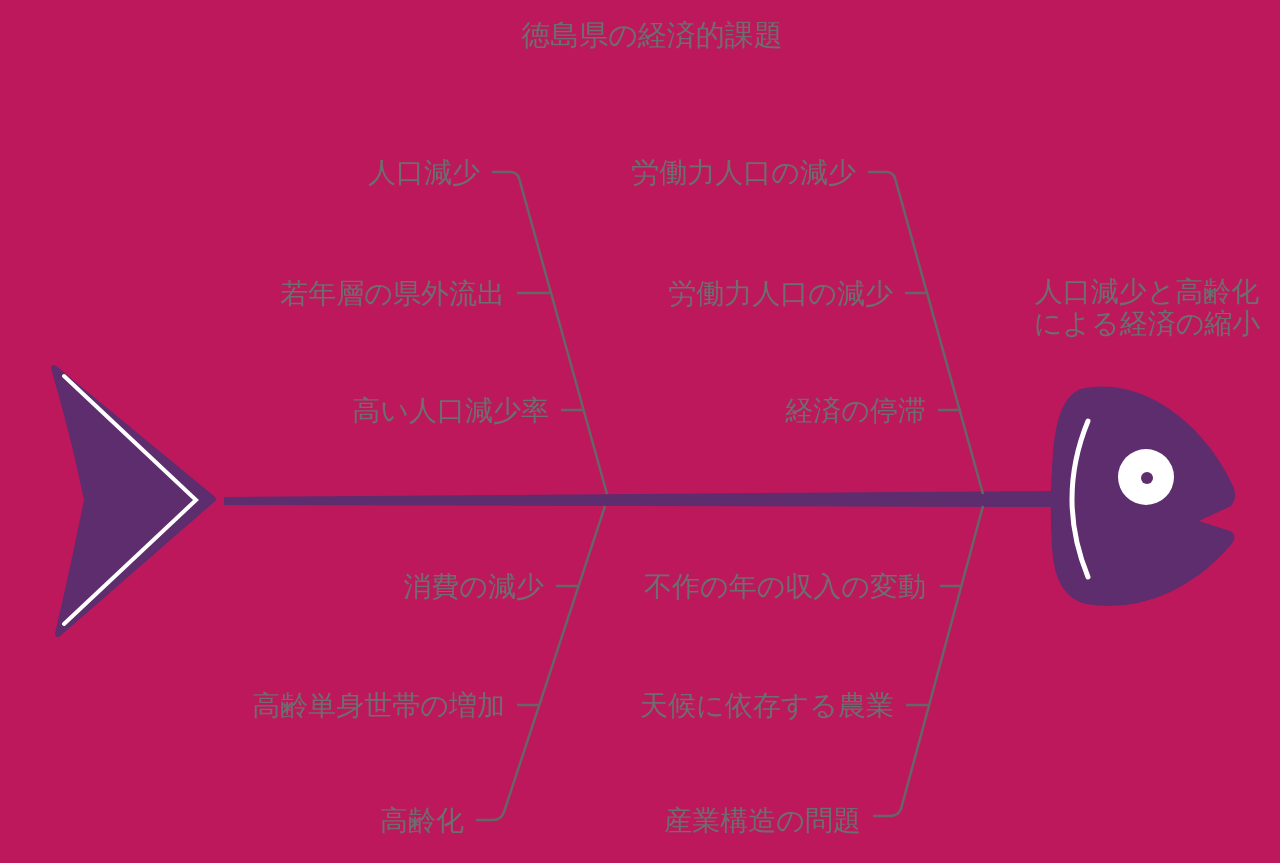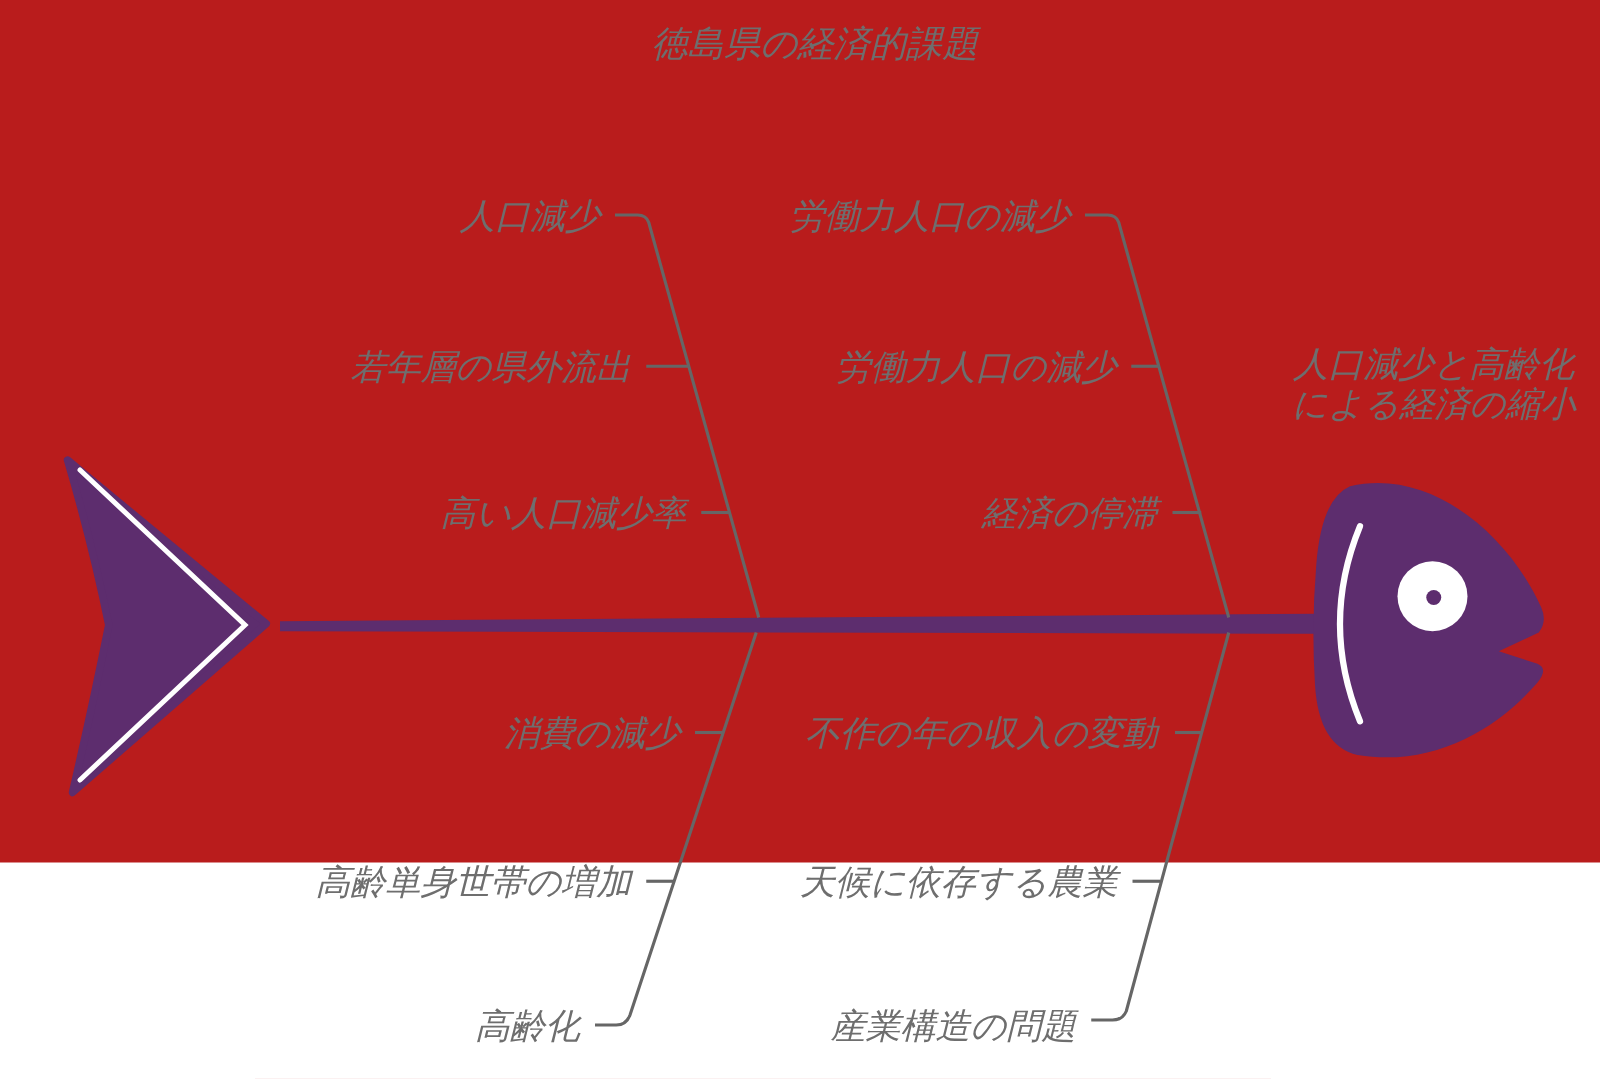--- a/index.html
+++ b/index.html
@@ -7,23 +7,22 @@
     padding: 0;
     background: #ffffff;
     width: 1280px;
     height: 863px;
     overflow: hidden;
     font-family: "Liberation Sans", sans-serif;
   }
   #stage {
     position: relative;
     width: 1280px;
-    height: 690px;
-    background: #b91c1c;
-    font-style: italic;
+    height: 863px;
+    background: #be185d;
   }
   svg { display: block; }
   .title-text {
     font-family: "Liberation Sans", sans-serif;
     font-size: 29px;
     font-weight: 500;
     fill: #6e6e6e;
   }
   .cause-text {
     font-family: "Liberation Sans", sans-serif;

